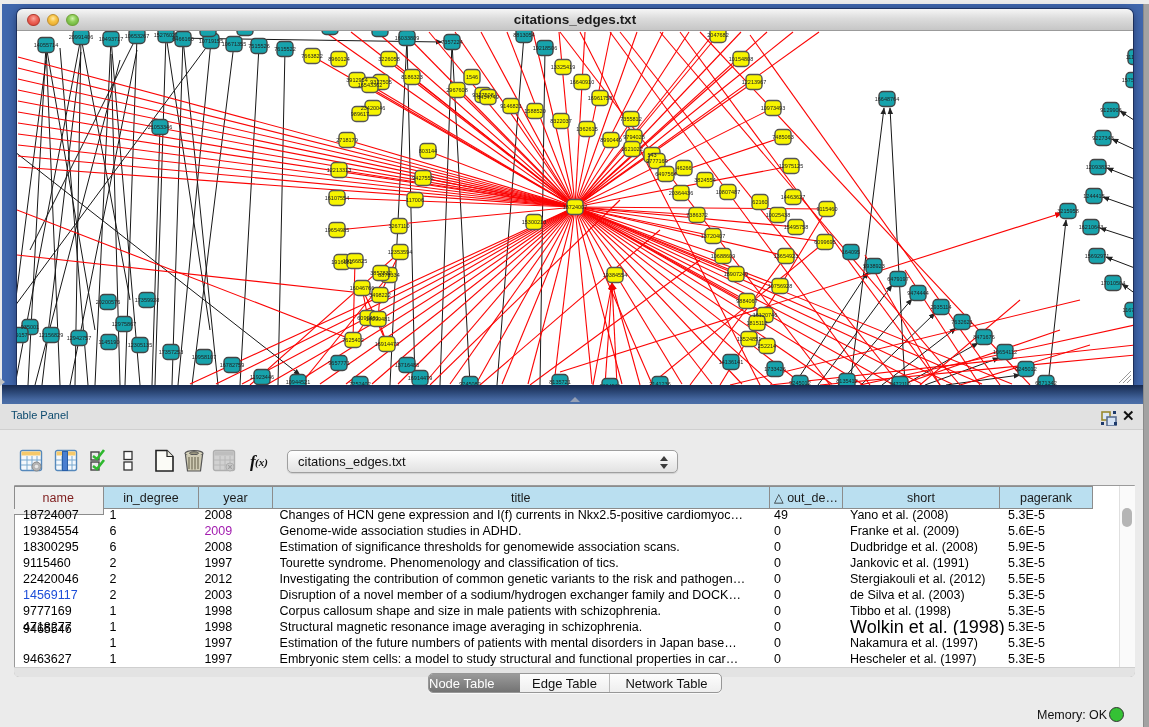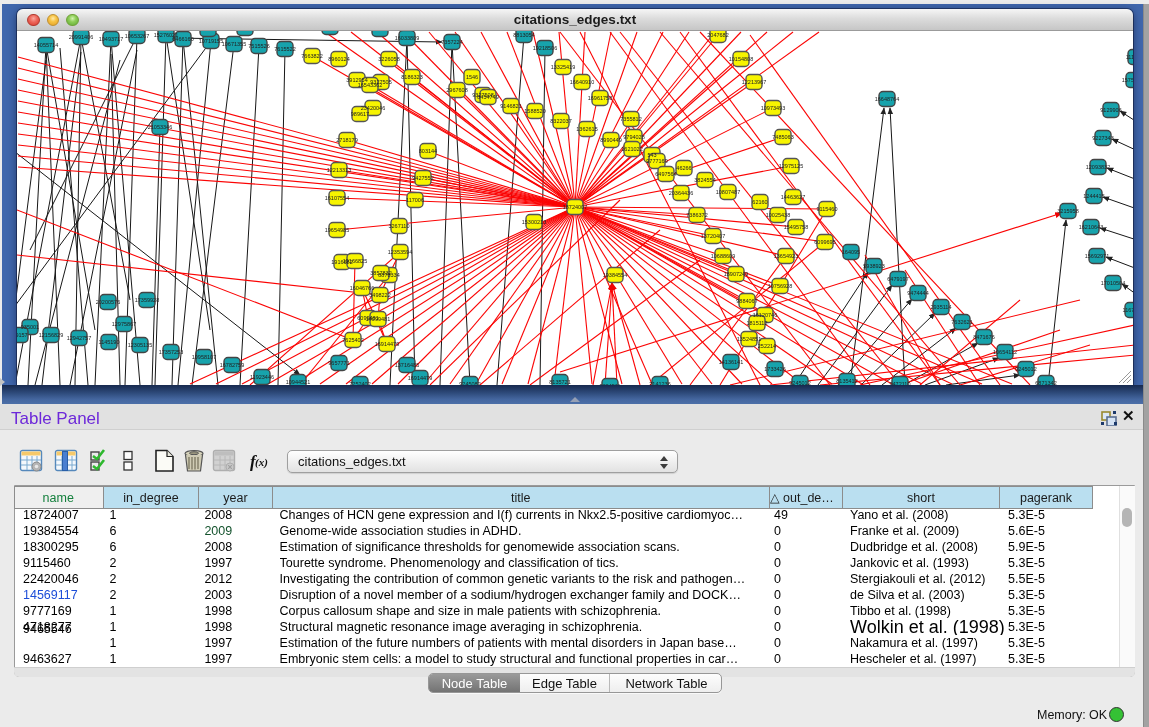--- a/index.html
+++ b/index.html
@@ -517,21 +517,21 @@
 <div class="abs" style="left:2px;top:385px;width:1141px;height:19px;
      background:linear-gradient(#17294e,#2d4979 40%,#44669f 75%,#4c6fa8)"></div>
 <div class="abs" style="left:570px;top:397px;width:0;height:0;border-left:5px solid transparent;
      border-right:5px solid transparent;border-bottom:5px solid #96a0b5"></div>
 
 <div class="abs" style="left:0px;top:378px;width:0;height:0;border-top:4px solid transparent;
      border-bottom:4px solid transparent;border-left:5px solid #c4c4c4"></div>
 
 <div class="abs" style="left:0;top:404px;width:1143px;height:26px;background:#e1e1e1;
      border-bottom:1px solid #cfcfcf">
-  <div class="abs" style="left:11px;top:5px;font-size:17px;color:#6d28d9">Table Panel</div>
+  <div class="abs" style="left:11px;top:5px;font-size:11px;color:#0c4a6e">Table Panel</div>
 
   <svg class="abs" style="left:1101px;top:6px" width="17" height="16" viewBox="0 0 17 16">
     <rect x="1" y="2" width="8" height="8" fill="#dde8f5" stroke="#9a8a30" stroke-width="1.6"></rect>
     <rect x="6" y="7" width="9" height="9" fill="#d5e3f4" stroke="#5a6f92" stroke-width="1.6"></rect>
     <rect x="12" y="1" width="3" height="3" fill="#1d3a6b"></rect>
     <rect x="0" y="12" width="3" height="3" fill="#1d3a6b"></rect>
     <rect x="13" y="12" width="3" height="3" fill="#1d3a6b"></rect>
   </svg>
   <div class="abs" style="left:1122px;top:3px;font-size:15px;font-weight:bold;color:#111">✕</div>
 </div>
@@ -597,55 +597,55 @@
     <path d="M6 14 L2 9 H10 z" fill="#3c3c3c"></path>
   </svg>
 </div>
 
 <div class="abs" style="left:14px;top:485px;width:1121px;height:192px;background:#fff;
      border:1px solid #9a9a9a;border-radius:0 0 5px 5px">
 </div>
 <div class="abs" style="left:14px;top:667px;width:1121px;height:10px;background:#e3e3e3;
      border-radius:0 0 5px 5px;border-top:1px solid #cfcfcf"></div>
 <div class="abs" style="left:0px;top:486px;width:1135px;height:181px;overflow:hidden">
-<div style="position:absolute;left:14px;top:0;width:89.5px;height:23px;background:#efefef;border:1px solid #8c8c8c;border-left:none;box-sizing:border-box;text-align:center;line-height:22px;font-size:12.5px;color:#15803d">name</div>
+<div style="position:absolute;left:14px;top:0;width:89.5px;height:29px;background:#efefef;border:1px solid #8c8c8c;border-left:none;box-sizing:border-box;text-align:center;line-height:22px;font-size:12.5px;color:#7f1d1d">name</div>
 <div style="position:absolute;left:103.5px;top:0;width:95.9px;height:23px;background:#badff0;border:1px solid #8c8c8c;border-left:none;box-sizing:border-box;text-align:center;line-height:22px;font-size:12.5px;color:#1a1a1a">in_degree</div>
 <div style="position:absolute;left:199.4px;top:0;width:73.2px;height:23px;background:#badff0;border:1px solid #8c8c8c;border-left:none;box-sizing:border-box;text-align:center;line-height:22px;font-size:12.5px;color:#1a1a1a">year</div>
 <div style="position:absolute;left:272.6px;top:0;width:497.4px;height:23px;background:#badff0;border:1px solid #8c8c8c;border-left:none;box-sizing:border-box;text-align:center;line-height:22px;font-size:12.5px;color:#1a1a1a">title</div>
-<div style="position:absolute;left:770px;top:0;width:73px;height:23px;background:#badff0;border:1px solid #8c8c8c;border-left:none;box-sizing:border-box;text-align:left;line-height:22px;font-size:12.5px;color:#1a1a1a">△ out_de…</div>
+<div style="position:absolute;left:770px;top:0;width:73px;height:23px;background:#badff0;border:1px solid #8c8c8c;border-left:none;box-sizing:border-box;text-align:center;line-height:22px;font-size:12.5px;color:#1a1a1a">△ out_de…</div>
 <div style="position:absolute;left:843px;top:0;width:157px;height:23px;background:#badff0;border:1px solid #8c8c8c;border-left:none;box-sizing:border-box;text-align:center;line-height:22px;font-size:12.5px;color:#1a1a1a">short</div>
 <div style="position:absolute;left:1000px;top:0;width:93px;height:23px;background:#badff0;border:1px solid #8c8c8c;border-left:none;box-sizing:border-box;text-align:center;line-height:22px;font-size:12.5px;color:#1a1a1a">pagerank</div>
 <div style="position:absolute;left:14px;top:0;width:1px;height:23px;background:#8c8c8c"></div>
 <div style="position:absolute;left:23px;top:21px;width:149.5px;height:16px;line-height:16px;font-size:12.5px;color:#000;white-space:nowrap;overflow:hidden">18724007</div>
 <div style="position:absolute;left:109.5px;top:21px;width:155.9px;height:16px;line-height:16px;font-size:12.5px;color:#000;white-space:nowrap;overflow:hidden">1</div>
 <div style="position:absolute;left:204.4px;top:21px;width:133.2px;height:16px;line-height:16px;font-size:12.5px;color:#000;white-space:nowrap;overflow:hidden">2008</div>
 <div style="position:absolute;left:279.6px;top:21px;width:557.4px;height:16px;line-height:16px;font-size:12.5px;color:#000;white-space:nowrap;overflow:hidden">Changes of HCN gene expression and I(f) currents in Nkx2.5-positive cardiomyoc…</div>
 <div style="position:absolute;left:774px;top:21px;width:133px;height:16px;line-height:16px;font-size:12.5px;color:#000;white-space:nowrap;overflow:hidden">49</div>
 <div style="position:absolute;left:850px;top:21px;width:217px;height:16px;line-height:16px;font-size:12.5px;color:#000;white-space:nowrap;overflow:hidden">Yano et al. (2008)</div>
 <div style="position:absolute;left:1008px;top:21px;width:153px;height:16px;line-height:16px;font-size:12.5px;color:#000;white-space:nowrap;overflow:hidden">5.3E-5</div>
 <div style="position:absolute;left:23px;top:37px;width:149.5px;height:16px;line-height:16px;font-size:12.5px;color:#000;white-space:nowrap;overflow:hidden">19384554</div>
 <div style="position:absolute;left:109.5px;top:37px;width:155.9px;height:16px;line-height:16px;font-size:12.5px;color:#000;white-space:nowrap;overflow:hidden">6</div>
-<div style="position:absolute;left:204.4px;top:37px;width:133.2px;height:16px;line-height:16px;font-size:12.5px;color:#14532d;white-space:nowrap;overflow:hidden">2009</div>
+<div style="position:absolute;left:204.4px;top:37px;width:133.2px;height:16px;line-height:16px;font-size:12.5px;color:#a21caf;white-space:nowrap;overflow:hidden">2009</div>
 <div style="position:absolute;left:279.6px;top:37px;width:557.4px;height:16px;line-height:16px;font-size:12.5px;color:#000;white-space:nowrap;overflow:hidden">Genome-wide association studies in ADHD.</div>
 <div style="position:absolute;left:774px;top:37px;width:133px;height:16px;line-height:16px;font-size:12.5px;color:#000;white-space:nowrap;overflow:hidden">0</div>
 <div style="position:absolute;left:850px;top:37px;width:217px;height:16px;line-height:16px;font-size:12.5px;color:#000;white-space:nowrap;overflow:hidden">Franke et al. (2009)</div>
 <div style="position:absolute;left:1008px;top:37px;width:153px;height:16px;line-height:16px;font-size:12.5px;color:#000;white-space:nowrap;overflow:hidden">5.6E-5</div>
 <div style="position:absolute;left:23px;top:53px;width:149.5px;height:16px;line-height:16px;font-size:12.5px;color:#000;white-space:nowrap;overflow:hidden">18300295</div>
 <div style="position:absolute;left:109.5px;top:53px;width:155.9px;height:16px;line-height:16px;font-size:12.5px;color:#000;white-space:nowrap;overflow:hidden">6</div>
 <div style="position:absolute;left:204.4px;top:53px;width:133.2px;height:16px;line-height:16px;font-size:12.5px;color:#000;white-space:nowrap;overflow:hidden">2008</div>
 <div style="position:absolute;left:279.6px;top:53px;width:557.4px;height:16px;line-height:16px;font-size:12.5px;color:#000;white-space:nowrap;overflow:hidden">Estimation of significance thresholds for genomewide association scans.</div>
 <div style="position:absolute;left:774px;top:53px;width:133px;height:16px;line-height:16px;font-size:12.5px;color:#000;white-space:nowrap;overflow:hidden">0</div>
 <div style="position:absolute;left:850px;top:53px;width:217px;height:16px;line-height:16px;font-size:12.5px;color:#000;white-space:nowrap;overflow:hidden">Dudbridge et al. (2008)</div>
 <div style="position:absolute;left:1008px;top:53px;width:153px;height:16px;line-height:16px;font-size:12.5px;color:#000;white-space:nowrap;overflow:hidden">5.9E-5</div>
 <div style="position:absolute;left:23px;top:69px;width:149.5px;height:16px;line-height:16px;font-size:12.5px;color:#000;white-space:nowrap;overflow:hidden">9115460</div>
 <div style="position:absolute;left:109.5px;top:69px;width:155.9px;height:16px;line-height:16px;font-size:12.5px;color:#000;white-space:nowrap;overflow:hidden">2</div>
 <div style="position:absolute;left:204.4px;top:69px;width:133.2px;height:16px;line-height:16px;font-size:12.5px;color:#000;white-space:nowrap;overflow:hidden">1997</div>
 <div style="position:absolute;left:279.6px;top:69px;width:557.4px;height:16px;line-height:16px;font-size:12.5px;color:#000;white-space:nowrap;overflow:hidden">Tourette syndrome. Phenomenology and classification of tics.</div>
 <div style="position:absolute;left:774px;top:69px;width:133px;height:16px;line-height:16px;font-size:12.5px;color:#000;white-space:nowrap;overflow:hidden">0</div>
-<div style="position:absolute;left:850px;top:69px;width:217px;height:16px;line-height:16px;font-size:12.5px;color:#000;white-space:nowrap;overflow:hidden">Jankovic et al. (1993)</div>
+<div style="position:absolute;left:850px;top:69px;width:217px;height:16px;line-height:16px;font-size:12.5px;color:#000;white-space:nowrap;overflow:hidden">Jankovic et al. (1991)</div>
 <div style="position:absolute;left:1008px;top:69px;width:153px;height:16px;line-height:16px;font-size:12.5px;color:#000;white-space:nowrap;overflow:hidden">5.3E-5</div>
 <div style="position:absolute;left:23px;top:85px;width:149.5px;height:16px;line-height:16px;font-size:12.5px;color:#000;white-space:nowrap;overflow:hidden">22420046</div>
 <div style="position:absolute;left:109.5px;top:85px;width:155.9px;height:16px;line-height:16px;font-size:12.5px;color:#000;white-space:nowrap;overflow:hidden">2</div>
 <div style="position:absolute;left:204.4px;top:85px;width:133.2px;height:16px;line-height:16px;font-size:12.5px;color:#000;white-space:nowrap;overflow:hidden">2012</div>
 <div style="position:absolute;left:279.6px;top:85px;width:557.4px;height:16px;line-height:16px;font-size:12.5px;color:#000;white-space:nowrap;overflow:hidden">Investigating the contribution of common genetic variants to the risk and pathogen…</div>
 <div style="position:absolute;left:774px;top:85px;width:133px;height:16px;line-height:16px;font-size:12.5px;color:#000;white-space:nowrap;overflow:hidden">0</div>
 <div style="position:absolute;left:850px;top:85px;width:217px;height:16px;line-height:16px;font-size:12.5px;color:#000;white-space:nowrap;overflow:hidden">Stergiakouli et al. (2012)</div>
 <div style="position:absolute;left:1008px;top:85px;width:153px;height:16px;line-height:16px;font-size:12.5px;color:#000;white-space:nowrap;overflow:hidden">5.5E-5</div>
 <div style="position:absolute;left:23px;top:101px;width:149.5px;height:16px;line-height:16px;font-size:12.5px;color:#1d4ed8;white-space:nowrap;overflow:hidden">14569117</div>
 <div style="position:absolute;left:109.5px;top:101px;width:155.9px;height:16px;line-height:16px;font-size:12.5px;color:#000;white-space:nowrap;overflow:hidden">2</div>
@@ -685,21 +685,21 @@
 </div>
 
 <div class="abs" style="left:1119px;top:486px;width:16px;height:181px;background:#fafafa;
      border-left:1px solid #e0e0e0"></div>
 <div class="abs" style="left:1122px;top:508px;width:10px;height:19px;background:#b5b5b5;border-radius:5px"></div>
 
 <div class="abs" style="left:428px;top:673px;width:294px;height:20px;border-radius:5px;
      border:1px solid #979797;background:linear-gradient(#fdfdfd,#eeeeee);overflow:hidden;
      box-shadow:0 1px 0 rgba(255,255,255,.7)">
   <div class="abs" style="left:0;top:0;width:91px;height:20px;
-       background:linear-gradient(#9a9a9a,#6f6f6f);color:#fff;text-align:center;
+       background:linear-gradient(#9a9a9a,#6f6f6f);color:#fff;text-align:left;
        font-size:13px;line-height:19px">Node Table</div>
   <div class="abs" style="left:91px;top:0;width:90px;height:36px;color:#111;text-align:center;
        font-size:13px;line-height:19px;border-right:1px solid #b9b9b9">Edge Table</div>
   <div class="abs" style="left:181px;top:0;width:113px;height:20px;color:#111;text-align:center;
        font-size:13px;line-height:19px">Network Table</div>
 </div>
 
 <div class="abs" style="left:1037px;top:708px;font-size:12.5px;color:#111">Memory: OK</div>
 <div class="abs" style="left:1109px;top:707px;width:15px;height:15px;border-radius:50%;
      background:#35c135;border:1.5px solid #333"></div>

